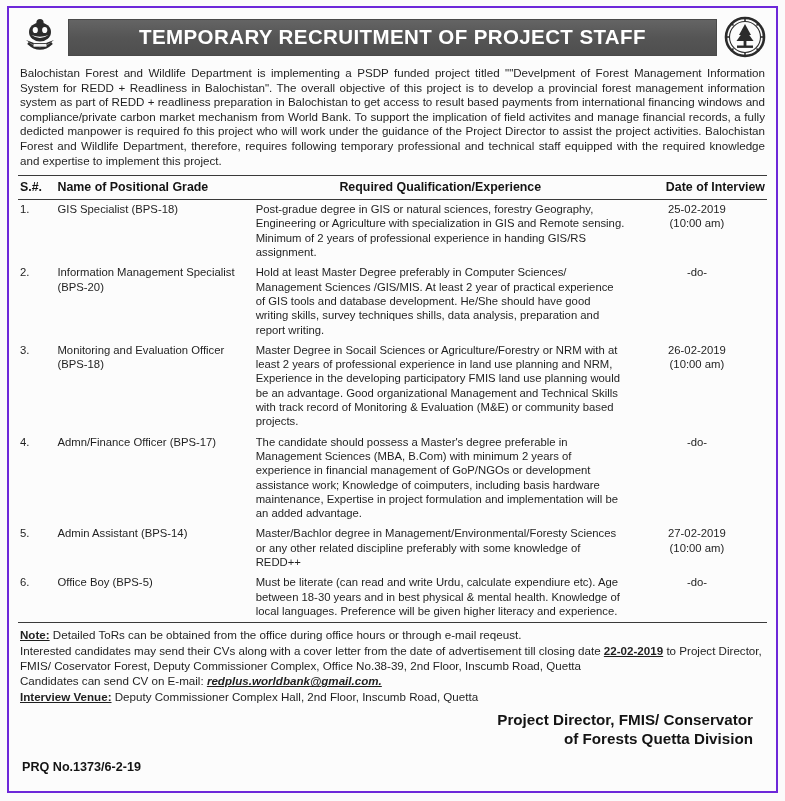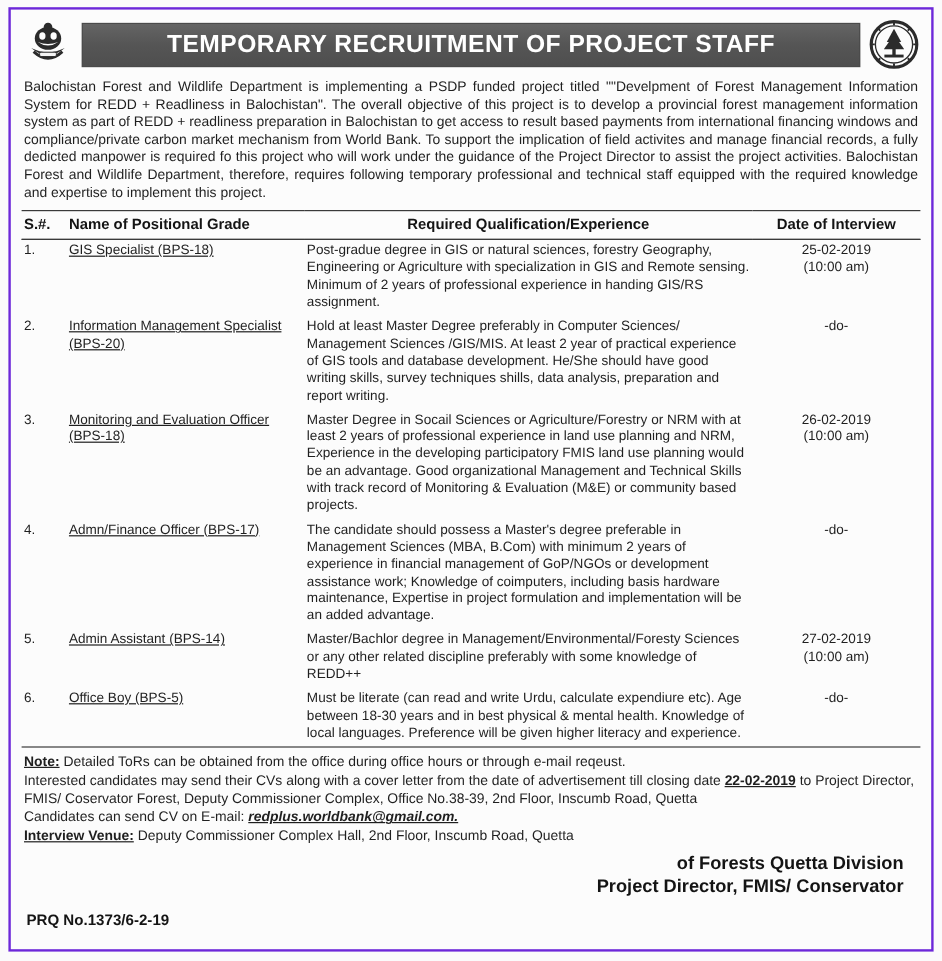--- a/index.html
+++ b/index.html
@@ -92,30 +92,30 @@
     border-bottom: 1.3px solid #3a3a3a;
     padding: 4px 2px 5px 2px;
     font-weight: bold;
     font-size: 12.4px;
     color: #141414;
     vertical-align: middle;
   }
   .th-sn      { width: 34px;  text-align: left; padding-left: 6px; }
   .th-name    { width: 200px; text-align: left; }
   .th-qual    { width: 378px; text-align: center; }
-  .th-date    { width: 140px; text-align: center; }
+  .th-date    { width: 140px; text-align: right; }
 
   .tbl tbody td {
     padding: 2px 2px 4px 2px;
     vertical-align: top;
     line-height: 14.3px;
     color: #1f1f1f;
   }
   .td-sn   { text-align: left; padding-left: 6px; }
-  .td-name { text-align: left; padding-right: 6px; text-decoration: underline; }
+  .td-name { text-align: left; padding-right: 6px; }
   .td-qual { text-align: left; padding-right: 8px; }
   .td-date { text-align: center; }
   .tbl tbody tr:last-child td { padding-bottom: 4px; }
 
   .tbl-end {
     border-top: 1.3px solid #3a3a3a;
     margin: 0 0 0 0;
   }
 
   .nowrap-line { display: block; white-space: pre-wrap; }
@@ -274,20 +274,20 @@
       </span>
       <span class="note-line">
         <span>Candidates can send CV on E-mail: </span><span class="email">redplus.worldbank@gmail.com.</span>
       </span>
       <span class="note-line">
         <span class="lbl">Interview Venue:</span><span>  Deputy Commissioner Complex Hall, 2nd Floor, Inscumb Road, Quetta</span>
       </span>
     </div>
 
     <div class="signature">
+      <div>Project Director, FMIS/ Conservator</div>
       <div>of Forests Quetta Division</div>
-      <div>Project Director, FMIS/ Conservator</div>
     </div>
 
     <div class="footer">PRQ No.1373/6-2-19</div>
 
   </div>
 </div>
 
 </body></html>

